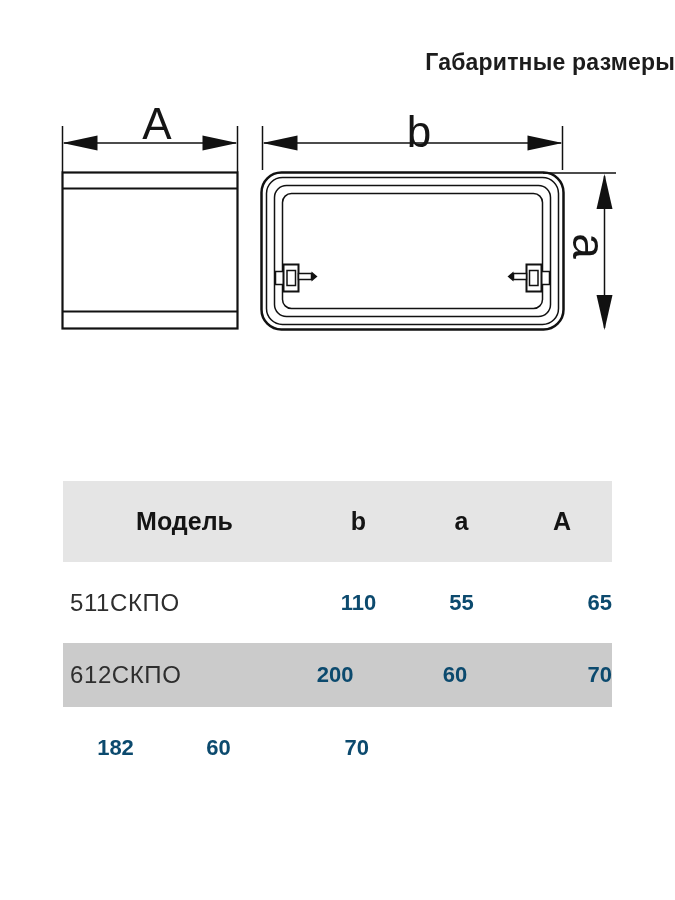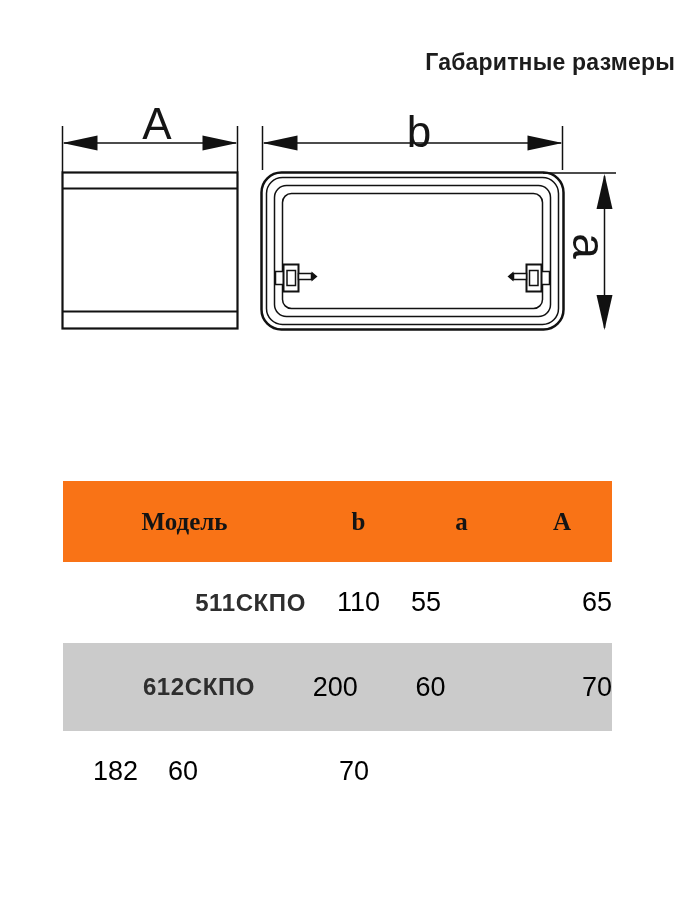--- a/index.html
+++ b/index.html
@@ -18,31 +18,31 @@
     fill:#151515; stroke:none;
   }
   .dim-label { font-size:44px; font-weight:400; }
   .dim-label-a { font-size:46px; font-weight:400; }
 
   .dim-table {
     position:absolute; left:63px; top:481px; width:549px;
     font-family:"Liberation Sans", sans-serif;
   }
   .tr { display:flex; height:81px; align-items:center; background:#ffffff; }
-  .tr.thead { background:#f97316;font-family:Liberation Serif, serif; }
-  .tr.alt { background:#cbcbcb; height:88px;gap:39px; }
+  .tr.thead { background:#e5e5e5; }
+  .tr.alt { background:#cbcbcb; height:64px;gap:39px; }
   .td { box-sizing:border-box; }
   .c-model { width:44.26%; }
   .c-b { width:19.13%; text-align:center; }
-  .c-a { width:18.4%;  text-align:left; }
+  .c-a { width:18.4%;  text-align:center; }
   .c-A { width:18.21%; text-align:right; }
   .thead .td { font-size:25px; font-weight:700; color:#141414; text-align:center; }
-  .cell-model { font-size:24px; font-weight:700; color:#2e2e2e; letter-spacing:0.6px;
-                text-align:right; padding-left:7px; }
-  .cell-num { font-size:27px; font-weight:400; color:#000000; }
+  .cell-model { font-size:24px; font-weight:400; color:#2e2e2e; letter-spacing:0.6px;
+                text-align:left; padding-left:7px; }
+  .cell-num { font-size:22px; font-weight:700; color:#0c4a6e; }
 </style>
 </head>
 <body>
 
 <div class="page">
 
   <h1 class="page-title">Габаритные размеры</h1>
 
   <svg class="diagram" width="675" height="460" viewBox="0 0 675 460">
 

